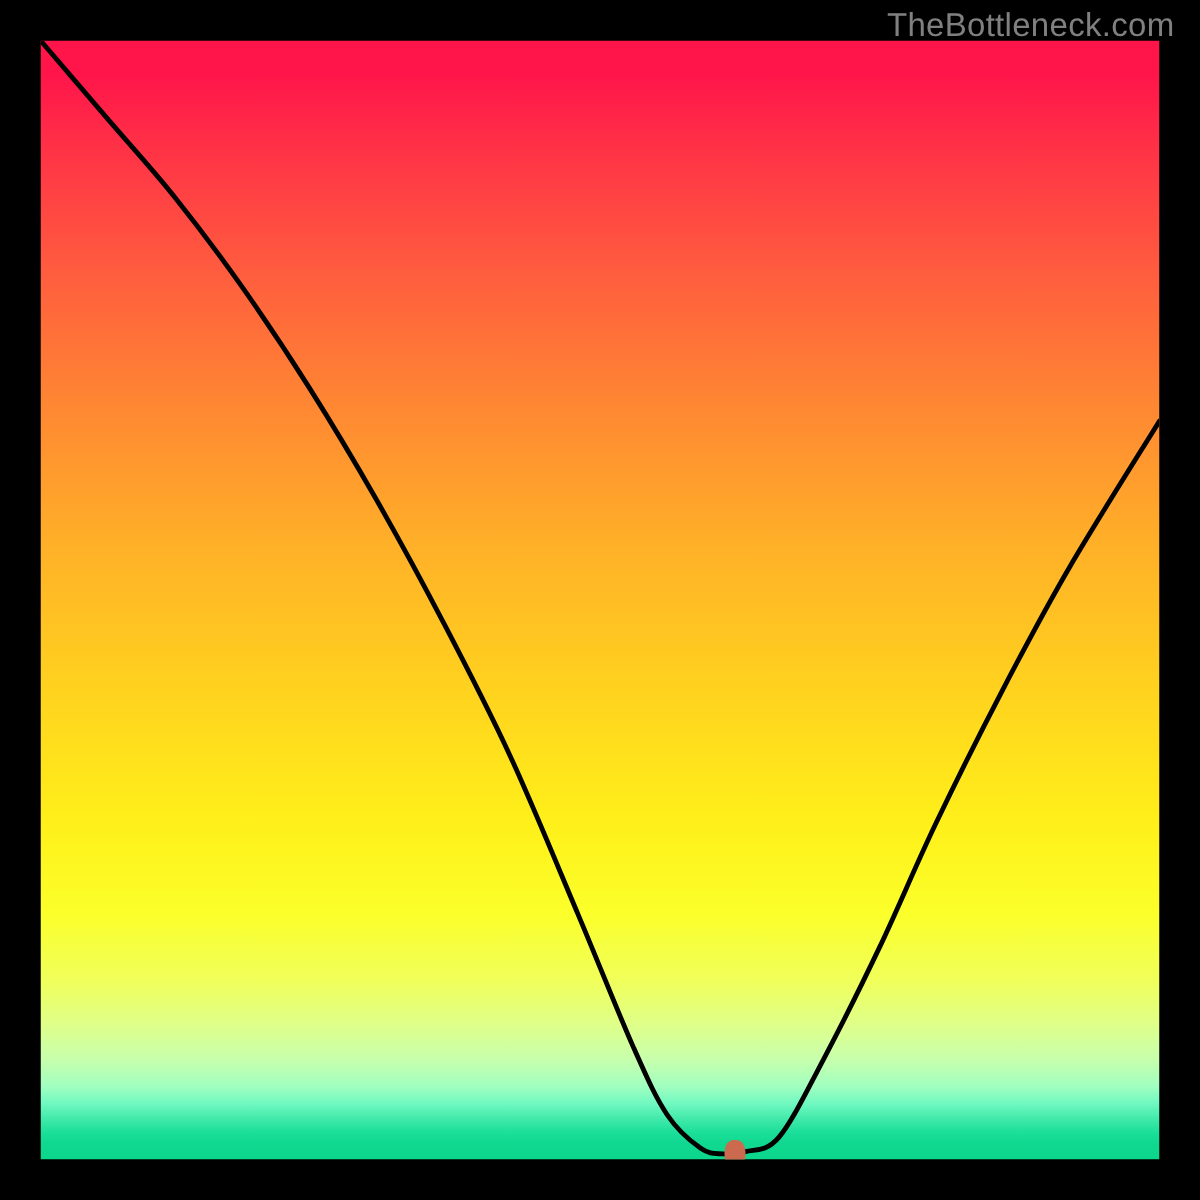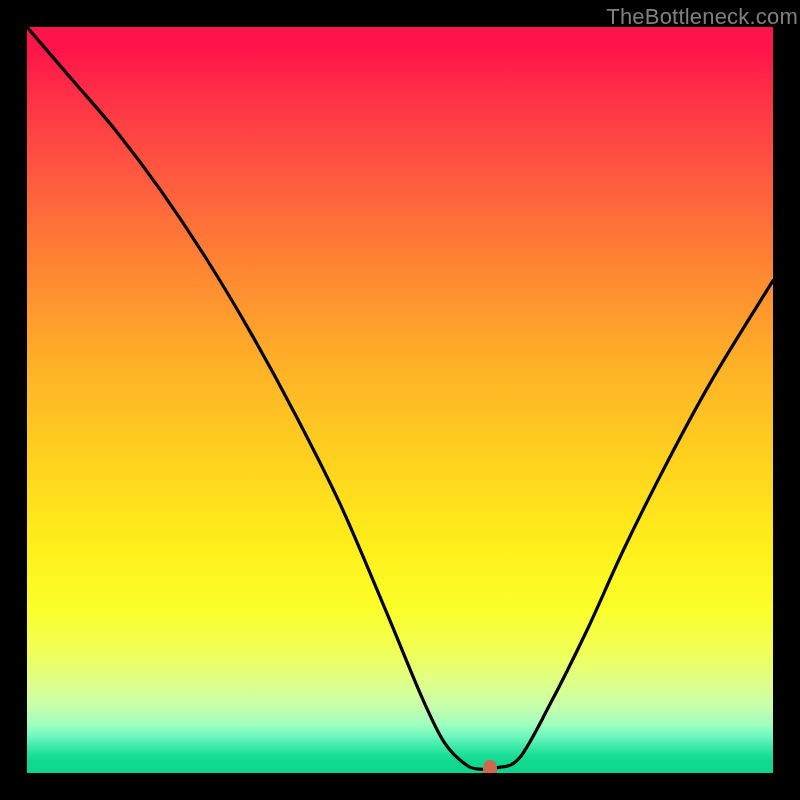--- a/index.html
+++ b/index.html
@@ -52,21 +52,21 @@
     position: absolute;
     width: 14px;
     height: 18px;
     border-radius: 6px / 8px;
     background: #cc6a50;
     transform: translate(-50%, -50%);
   }
   .attribution {
     position: absolute;
     top: 4px;
-    right: 2px;
+    right: 17px;
     color: #808080;
     font-size: 22px;
     letter-spacing: 0.2px;
     font-weight: 400;
   }
 </style>
 </head>
 <body>
 
 <div class="frame">

